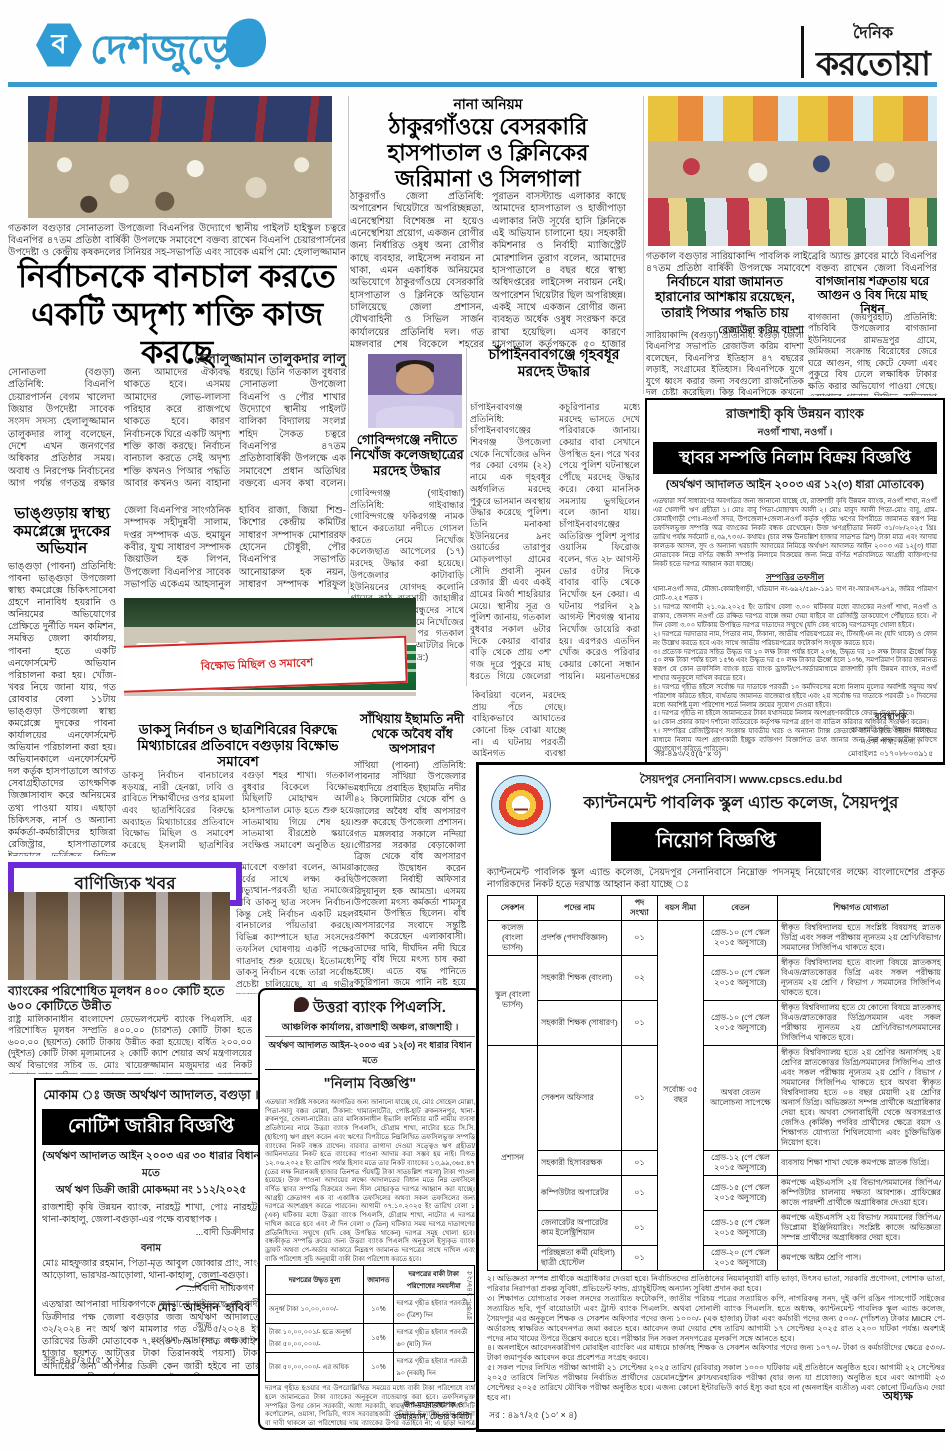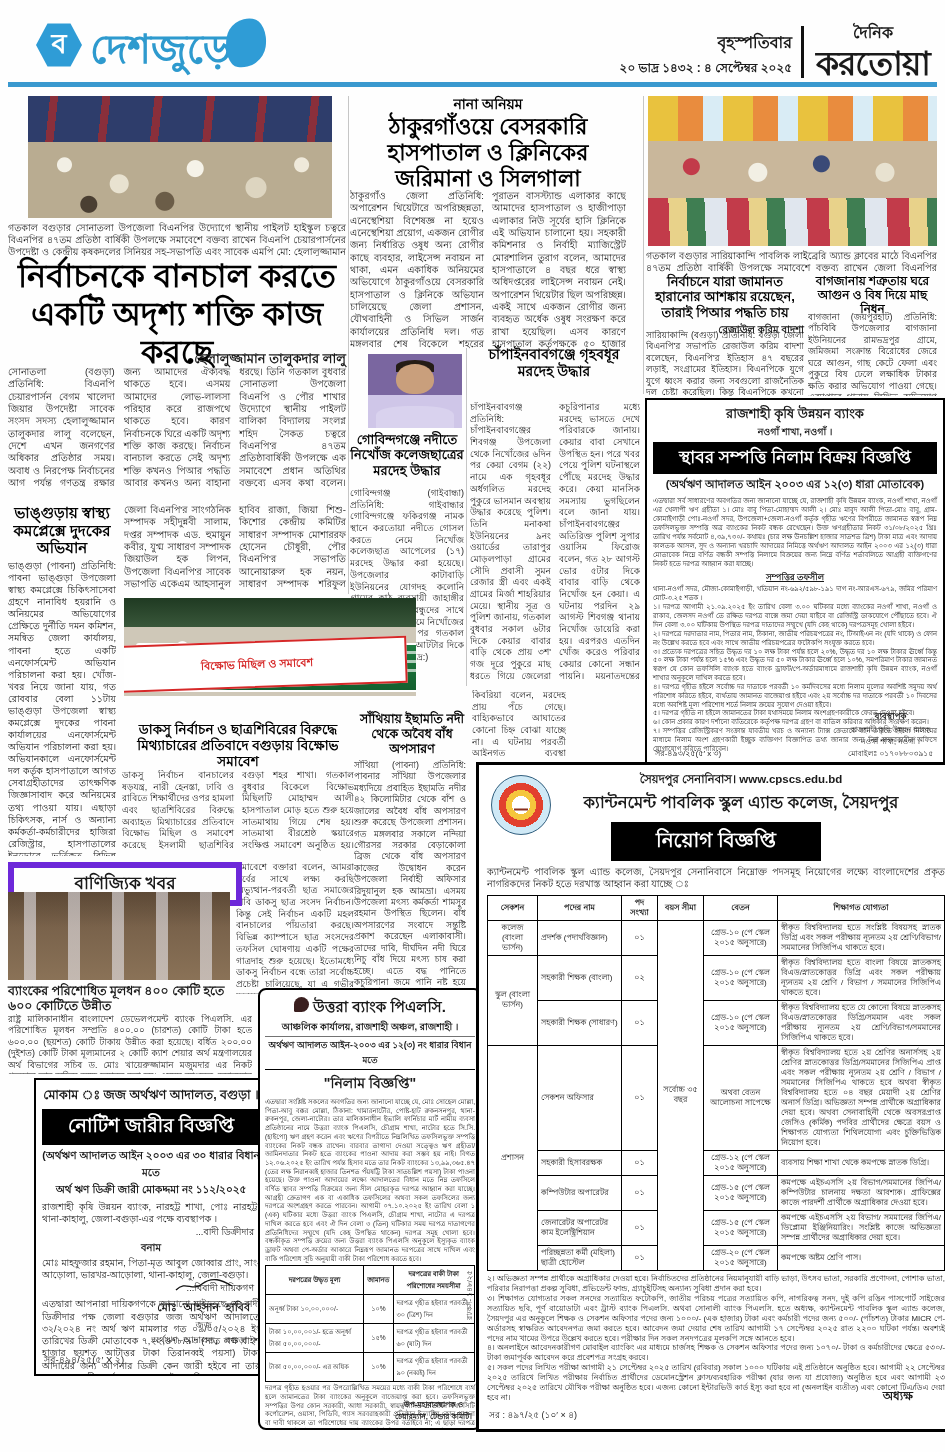--- a/index.html
+++ b/index.html
@@ -77,24 +77,20 @@
 <div class="page">
 
   <div class="b" style="left:36px;top:22px;">
     <div class="brand-icon">
         <span>ব</span>
       </div>
   </div>
   <div class="b" style="left:90px;top:18px;font-size:40px;font-weight:700;color:#2e9ace;">দেশজুড়ে</div>
   <div class="b map-icon" style="left:226px;top:18px;"></div>
 
-  <div class="b" style="left:540px;top:30px;width:252px;text-align:right;">
-    <div style="font-size:16px;font-weight:700;">বৃহস্পতিবার</div>
-    <div style="font-size:12px;font-weight:700;margin-top:2px;">২০ ভাদ্র ১৪৩২ : ৪ সেপ্টেম্বর ২০২৫</div>
-  </div>
   <div class="b" style="left:801px;top:26px;width:3px;height:52px;background:#111;"></div>
   <div class="b c" style="left:808px;top:20px;width:130px;">
     <div style="font-size:16px;font-weight:700;">দৈনিক</div>
     <div style="font-size:33px;font-weight:700;letter-spacing:-1px;line-height:1.05;">করতোয়া</div>
   </div>
   <div class="b" style="left:8px;top:82px;width:929px;height:5px;background:#3a99cf;"></div>
 
   <div class="b vline" style="left:348px;top:96px;height:498px;"></div>
   <div class="b vline" style="left:643px;top:96px;height:298px;"></div>
   <div class="b vline" style="left:466px;top:348px;height:338px;"></div>

